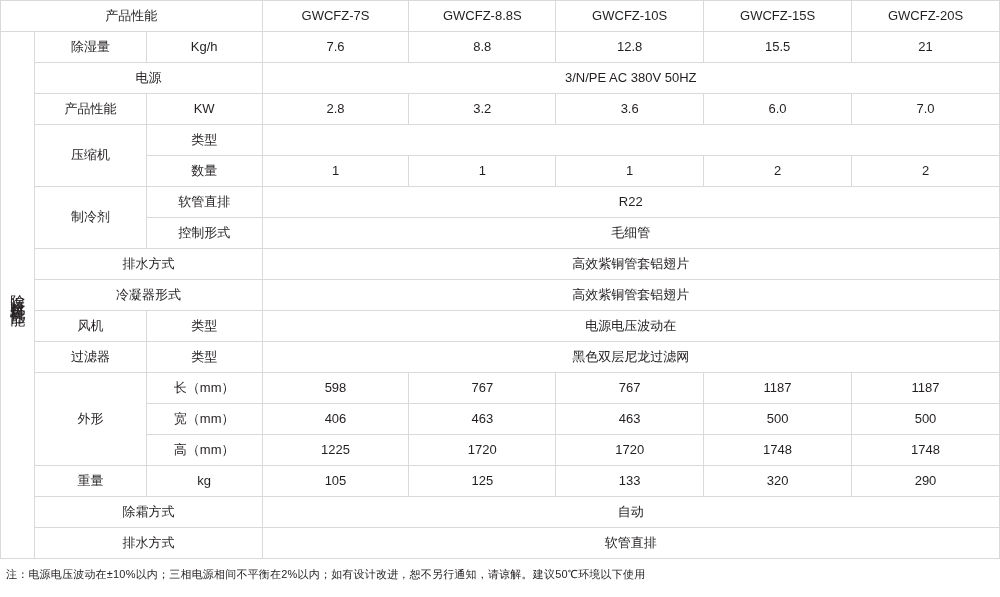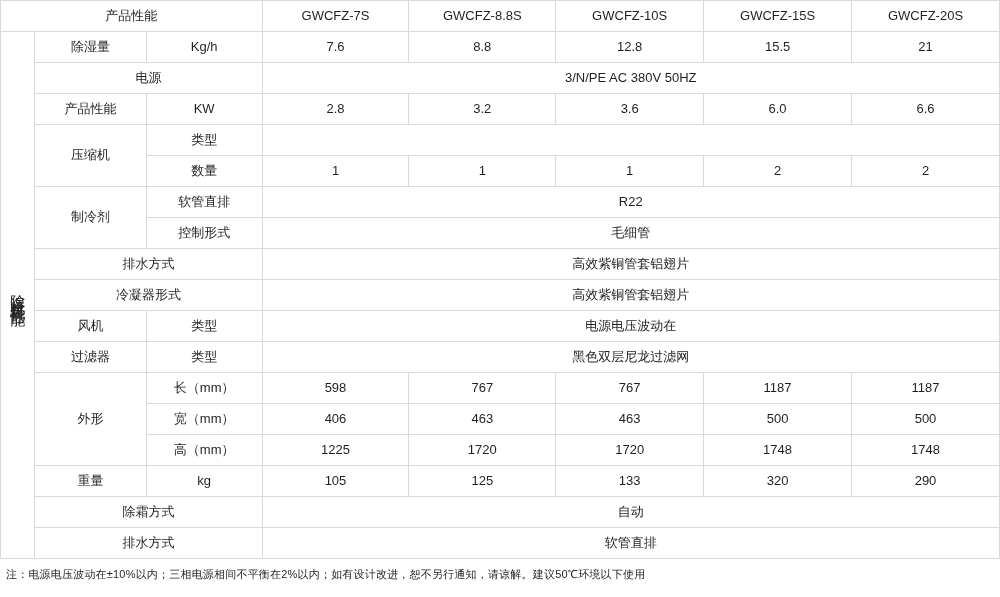--- a/index.html
+++ b/index.html
@@ -121,21 +121,21 @@
         <td class="shade" colspan="5">3/N/PE AC 380V 50HZ</td>
       </tr>
 
       <tr>
         <td class="lbl">产品性能</td>
         <td class="sub">KW</td>
         <td>2.8</td>
         <td>3.2</td>
         <td>3.6</td>
         <td>6.0</td>
-        <td>6.6</td>
+        <td>7.0</td>
       </tr>
 
       <tr>
         <td class="lbl shade" rowspan="2">压缩机</td>
         <td class="sub shade">类型</td>
         <td class="shade" colspan="5"></td>
       </tr>
 
       <tr>
         <td class="sub shade">数量</td>

